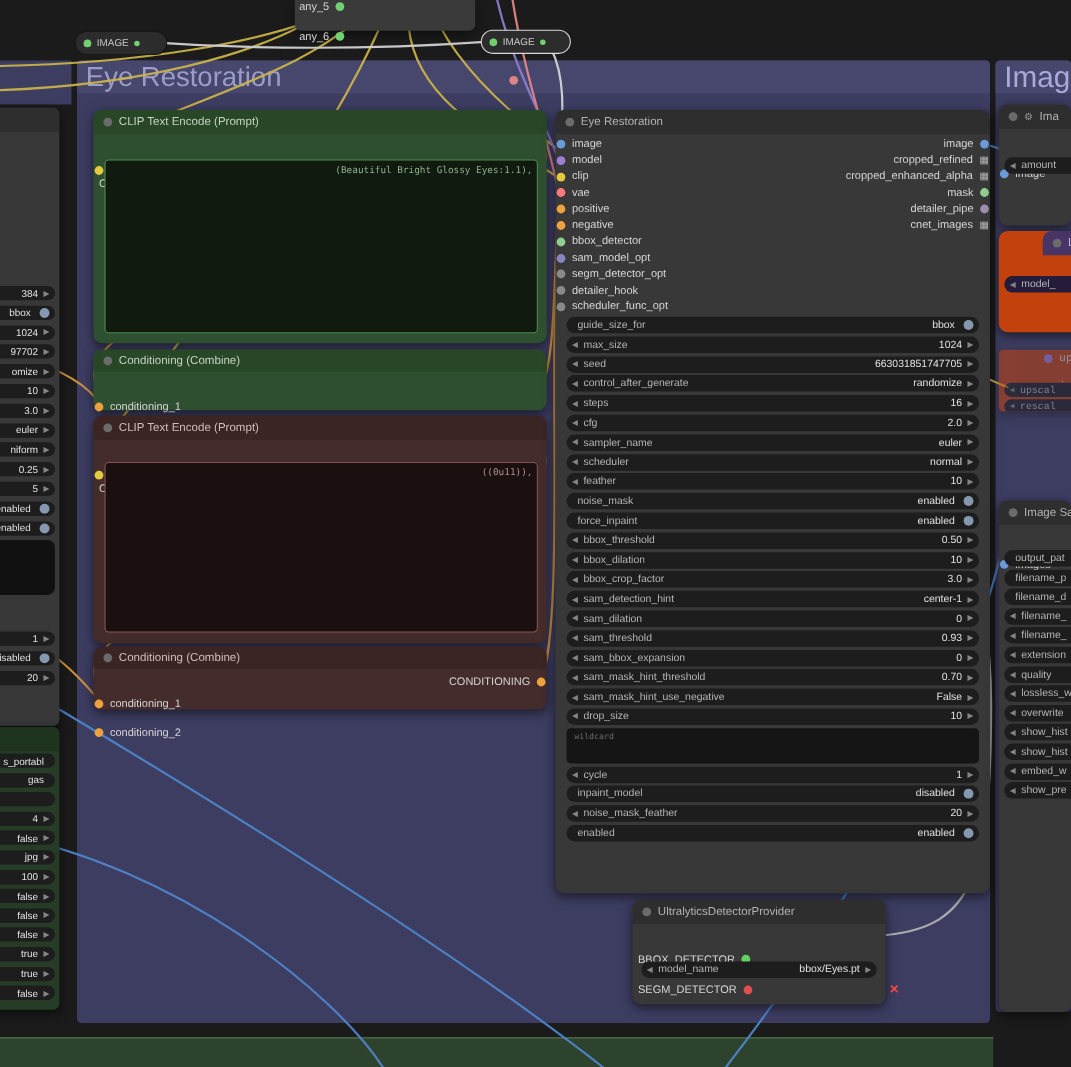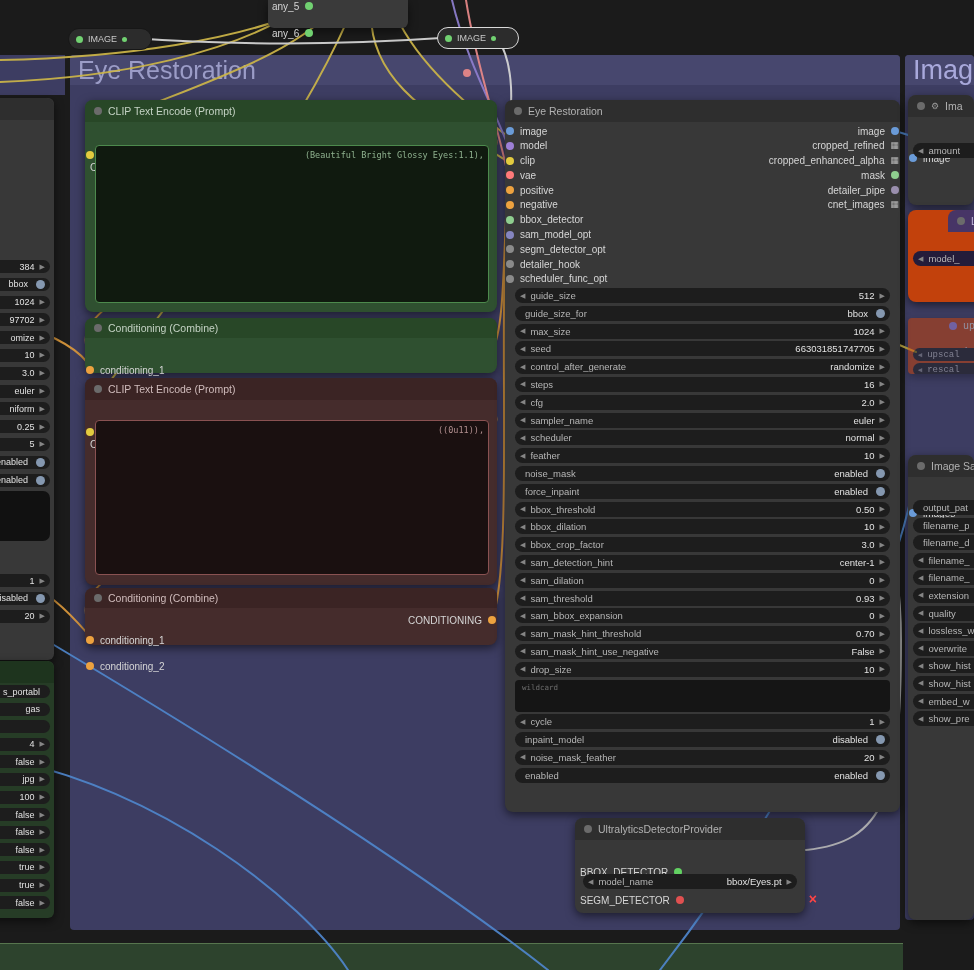--- a/index.html
+++ b/index.html
@@ -116,21 +116,21 @@
       <path d="M0 320 C45 330 74 346 87 362" stroke="#dd9a3c"></path>
       <path d="M0 572 C45 584 74 618 87 633" stroke="#dd9a3c"></path>
       <path d="M54 645 C260 768 430 878 548 970" stroke="#4f86cc"></path>
       <path d="M0 758 C160 788 302 900 348 970" stroke="#4f86cc"></path>
       <path d="M660 970 C798 792 892 598 912 492" stroke="#4f86cc"></path>
       <path d="M806 850 C884 842 901 796 901 640 C901 420 758 224 512 222" stroke="#b5b5b5"></path>
       <circle cx="467" cy="73" r="4" fill="#e98989"></circle>
     </g>
   </svg>
 
-  <div class="anynode" style="left:268px;top:0;width:140px;height:28px;">
+  <div class="anynode" style="left:268px;top:0;width:164px;height:28px;">
     <div class="slot out abs" style="right:2px;top:0;">
       <span class="slabel">any_5</span>
       <span class="dot" style="background: rgb(113, 209, 113);"></span>
     </div>
     <div class="slot out abs" style="right:2px;top:15px;">
       <span class="slabel">any_6</span>
       <span class="dot" style="background: rgb(113, 209, 113);"></span>
     </div>
   </div>
 
@@ -513,27 +513,20 @@
 
     <span class="dot" style="background: rgb(154, 143, 174);"></span>
   </div>
         <div class="slot out t-grid">
     <span class="slabel">cnet_images</span>
     <span class="grid-icon">▦</span>
 
   </div>
       </div>
     <div class="wcol" id="er-widgets">
-        <div class="widget t-combo">
-    <span class="arrow al">◀</span>
-    <span class="wlabel">guide_size</span>
-    <span class="wvalue">512</span>
-    <span class="arrow ar">▶</span>
-
-  </div>
         <div class="widget t-toggle">
 
     <span class="wlabel">guide_size_for</span>
     <span class="wvalue">bbox</span>
 
     <span class="tog"></span>
   </div>
         <div class="widget t-combo">
     <span class="arrow al">◀</span>
     <span class="wlabel">max_size</span>

